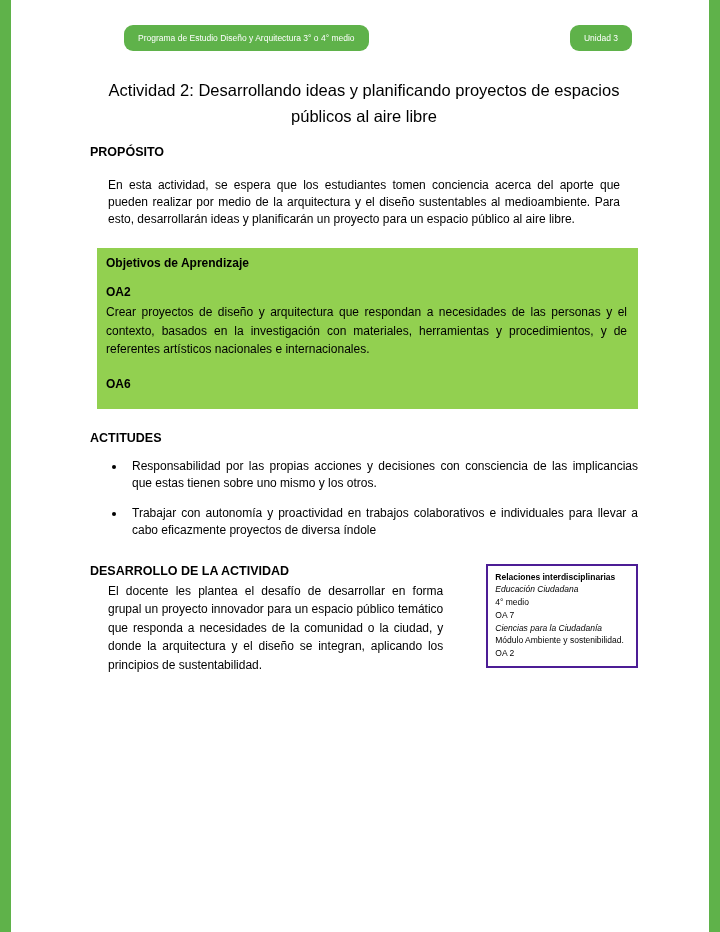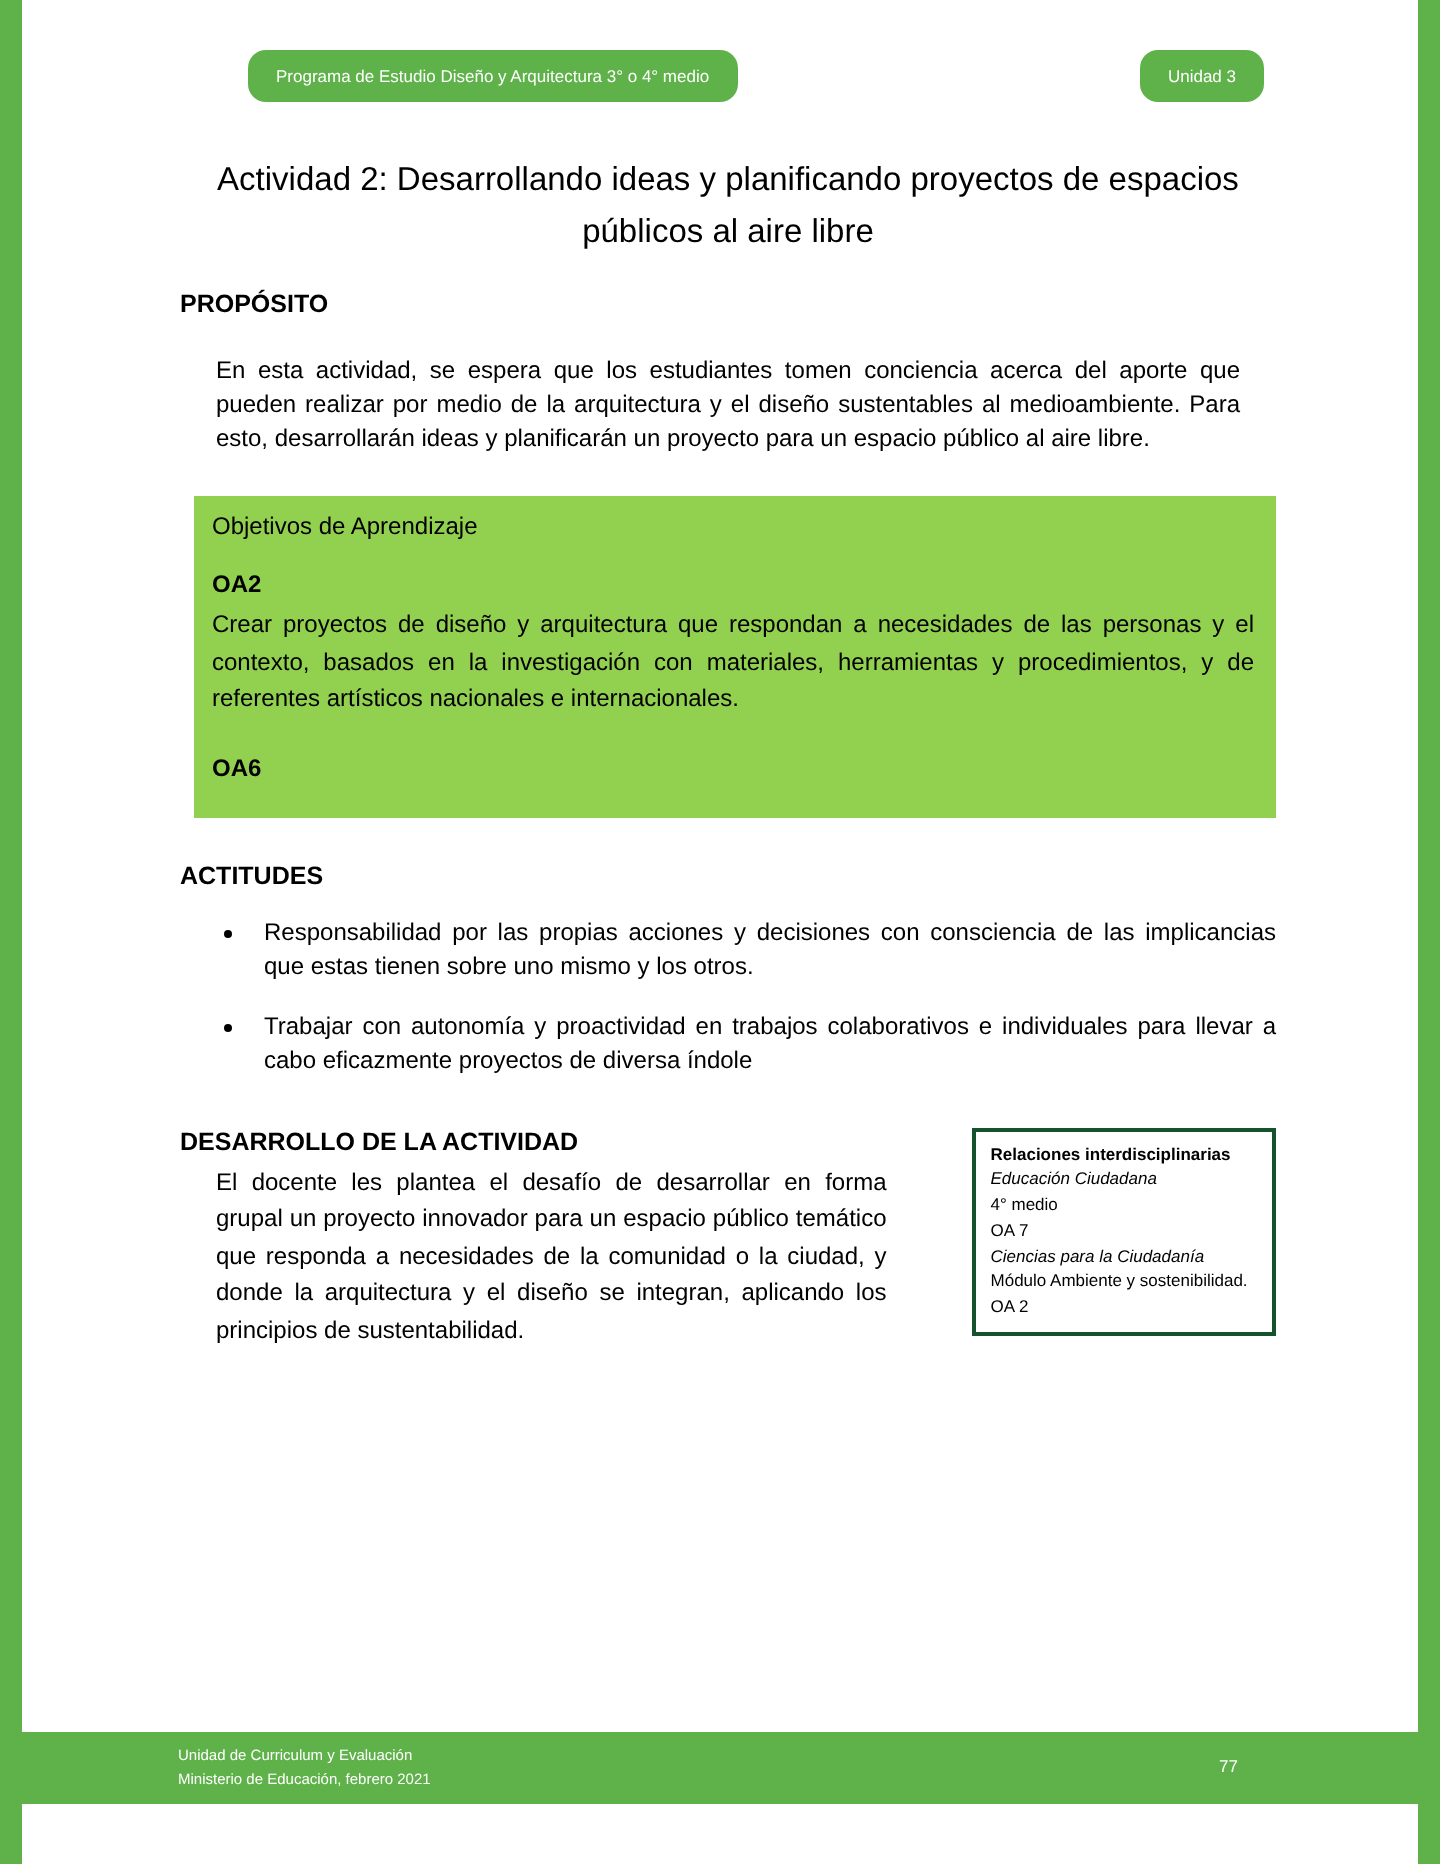--- a/index.html
+++ b/index.html
@@ -62,21 +62,21 @@
     text-align: justify;
     margin: 18px;
   }
   .oa-box {
     background: var(--lightgreen);
     margin: 20px 0 0 7px;
     padding: 8px 11px 14px 9px;
   }
   .oa-heading {
     font-size: 12px;
-    font-weight: normal;
+    font-weight: bold;
     margin-bottom: 15px;
   }
   .oa-code {
     font-size: 12px;
     font-weight: bold;
     margin: 0 0 4px 0;
   }
   .oa-text {
     font-size: 12px;
     line-height: 1.55;
@@ -102,21 +102,21 @@
   }
   .desarrollo-row {
     display: flex;
     margin-top: 24px;
   }
   .desarrollo-left { width: 372px; }
   .desarrollo-left .body-text { margin-top: 2px; line-height: 1.55; }
   .inter-box {
     margin-left: 25px;
     width: 134px;
-    border: 2px solid #14532d;
+    border: 2px solid #4c1d95;
     padding: 5px 7px 6px 7px;
     font-size: 8.5px;
     line-height: 1.5;
     align-self: flex-start;
   }
   .inter-box .bold { font-weight: bold; }
   .inter-box .italic { font-style: italic; }
   .footer {
     position: absolute;
     left: 11px;
@@ -180,21 +180,14 @@
         <div>4° medio</div>
         <div>OA 7</div>
         <div class="italic">Ciencias para la Ciudadanía</div>
         <div>Módulo Ambiente y sostenibilidad.</div>
         <div>OA 2</div>
       </div>
     </div>
 
   </div>
 
-  <div class="footer">
-    <div>
-      <div>Unidad de Curriculum y Evaluación</div>
-      <div>Ministerio de Educación, febrero 2021</div>
-    </div>
-    <div class="page-num">77</div>
-  </div>
 
 </div>
 
 </body></html>

